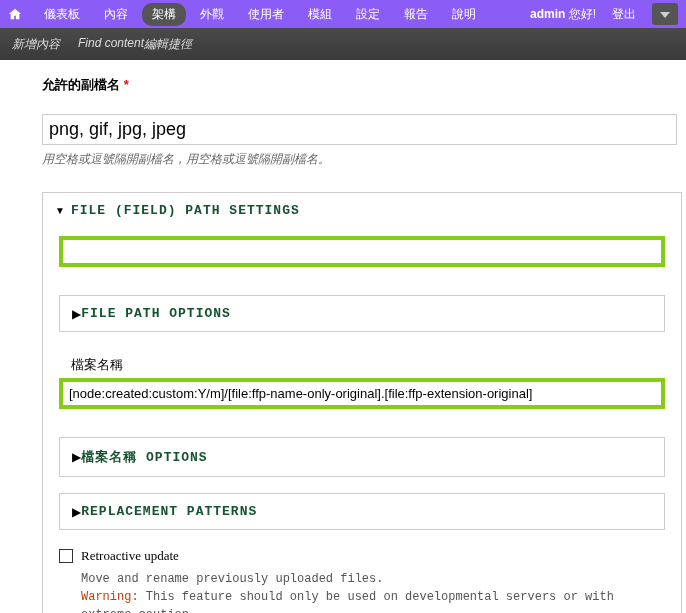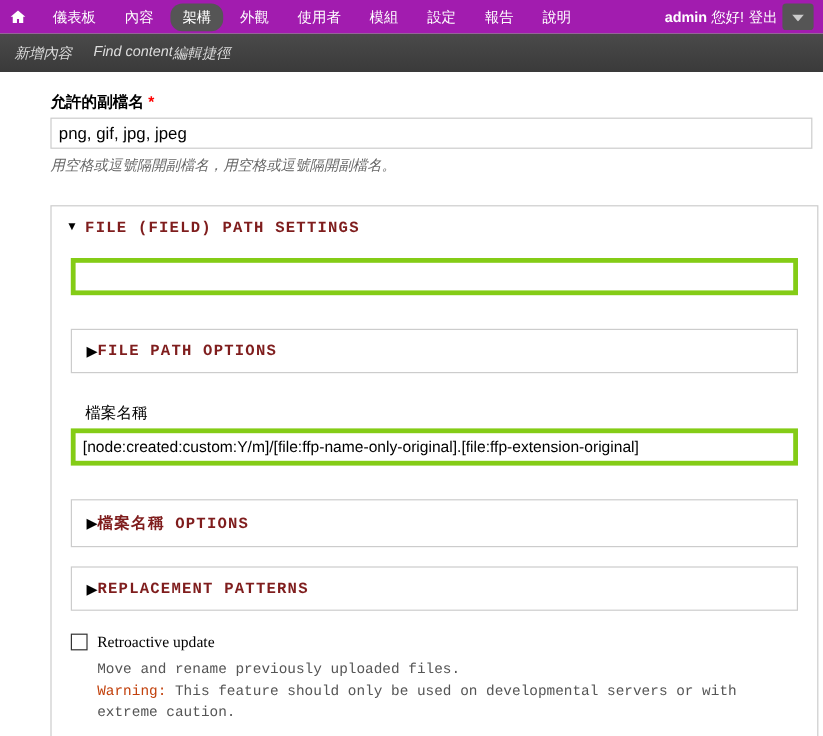--- a/index.html
+++ b/index.html
@@ -1,41 +1,41 @@
 <!DOCTYPE html>
 <html><head>
   <meta charset="utf-8">
   <style>
     * { margin: 0; padding: 0; box-sizing: border-box; }
     body { font-family: Arial, "Microsoft JhengHei", sans-serif; font-size: 12px; background: #fff; width: 686px; }
     
-    .top-menu { background: #a21caf; height: 28px; display: flex; align-items: center; padding: 0 8px; color: #fff; }
+    .top-menu { background: #8b5cf6; height: 28px; display: flex; align-items: center; padding: 0 8px; color: #fff; }
     .top-menu-left { display: flex; align-items: center; gap: 4px; flex: 1; }
-    .top-menu-right { display: flex; align-items: center; gap: 4px; }
+    .top-menu-right { display: flex; align-items: center; gap: 16px; }
     .menu-item { color: #fff; padding: 3px 10px; font-size: 12px; cursor: pointer; }
     .menu-item.active { background: #555; border-radius: 10px; }
     .home-icon { width: 14px; height: 14px; display: inline-block; margin-right: 8px; }
     .dropdown-btn { background: #555; padding: 4px 8px; border-radius: 3px; cursor: pointer; }
     
     .sub-menu { background: linear-gradient(#4a4a4a, #3a3a3a); height: 32px; display: flex; align-items: center; padding: 0 12px; color: #ddd; justify-content: flex-start; font-size: 12px; }
     .sub-menu-left { display: flex; gap: 18px; }
     .sub-menu-item { cursor: pointer; font-style: italic; }
     .sub-menu-right { cursor: pointer; font-style: italic; }
     
     .content { padding: 16px 0 0 42px; }
     
-    .field-label { font-size: 13px; font-weight: bold; margin-bottom: 4px; }
+    .field-label { font-size: 13px; font-weight: bold; margin-bottom: 20px; }
     .required { color: #f00; }
-    .text-input { width: 635px; padding: 4px 6px; font-size: 14px; border: 1px solid #ccc; }
+    .text-input { width: 635px; padding: 4px 6px; font-size: 18px; border: 1px solid #ccc; }
     .help-text { font-size: 12px; color: #666; margin-top: 6px; font-style: italic; }
     
     .fieldset { border: 1px solid #ccc; margin-top: 24px; width: 640px; }
     .fieldset-header { padding: 10px 12px; cursor: pointer; display: flex; align-items: center; }
     .fieldset-header .arrow { margin-right: 6px; font-size: 10px; }
-    .fieldset-title { color: #7f1d1d; font-family: "Courier New", monospace; font-weight: bold; font-size: 13px; letter-spacing: 1px; }
+    .fieldset-title { color: #14532d; font-family: "Courier New", monospace; font-weight: bold; font-size: 13px; letter-spacing: 1px; }
     .fieldset-body { padding: 8px 16px 16px 16px; }
     
     .inner-label { font-family: "Courier New", monospace; font-size: 13px; margin-bottom: 4px; margin-top: 6px; }
     .inner-input { width: 100%; padding: 4px 6px; font-size: 13px; border: 4px solid #84cc16; }
     
     .sub-fieldset { border: 1px solid #ccc; margin-top: 28px; }
     .sub-fieldset-header { padding: 10px 12px; cursor: pointer; display: flex; align-items: center; }
     
     .checkbox-row { display: flex; align-items: center; gap: 8px; margin-top: 18px; }
     .checkbox { width: 14px; height: 14px; border: 1px solid #333; cursor: pointer; }

